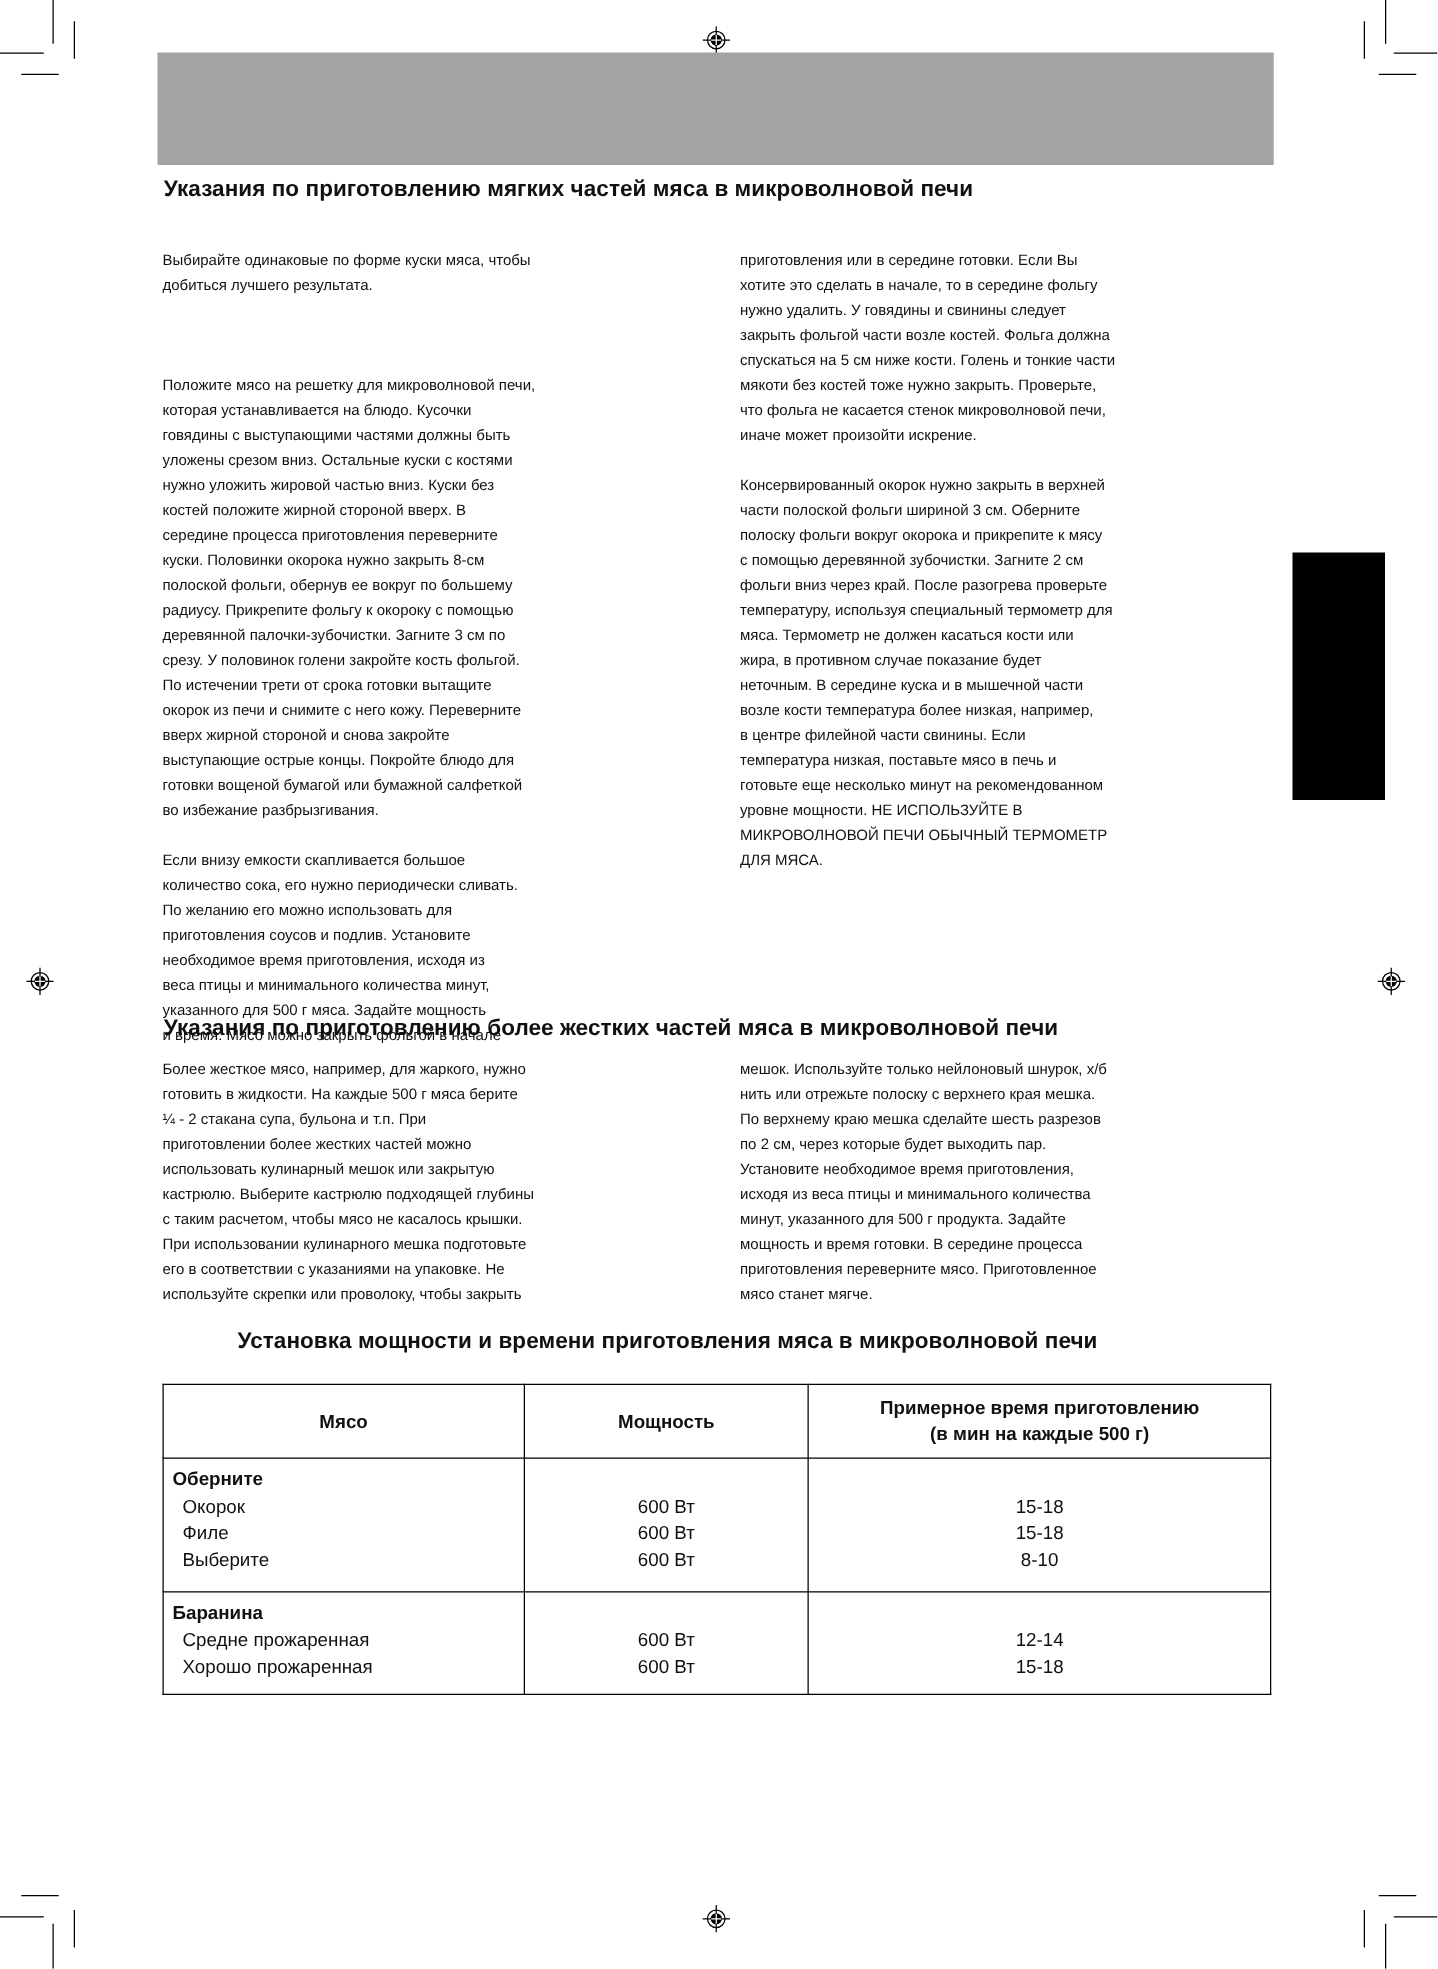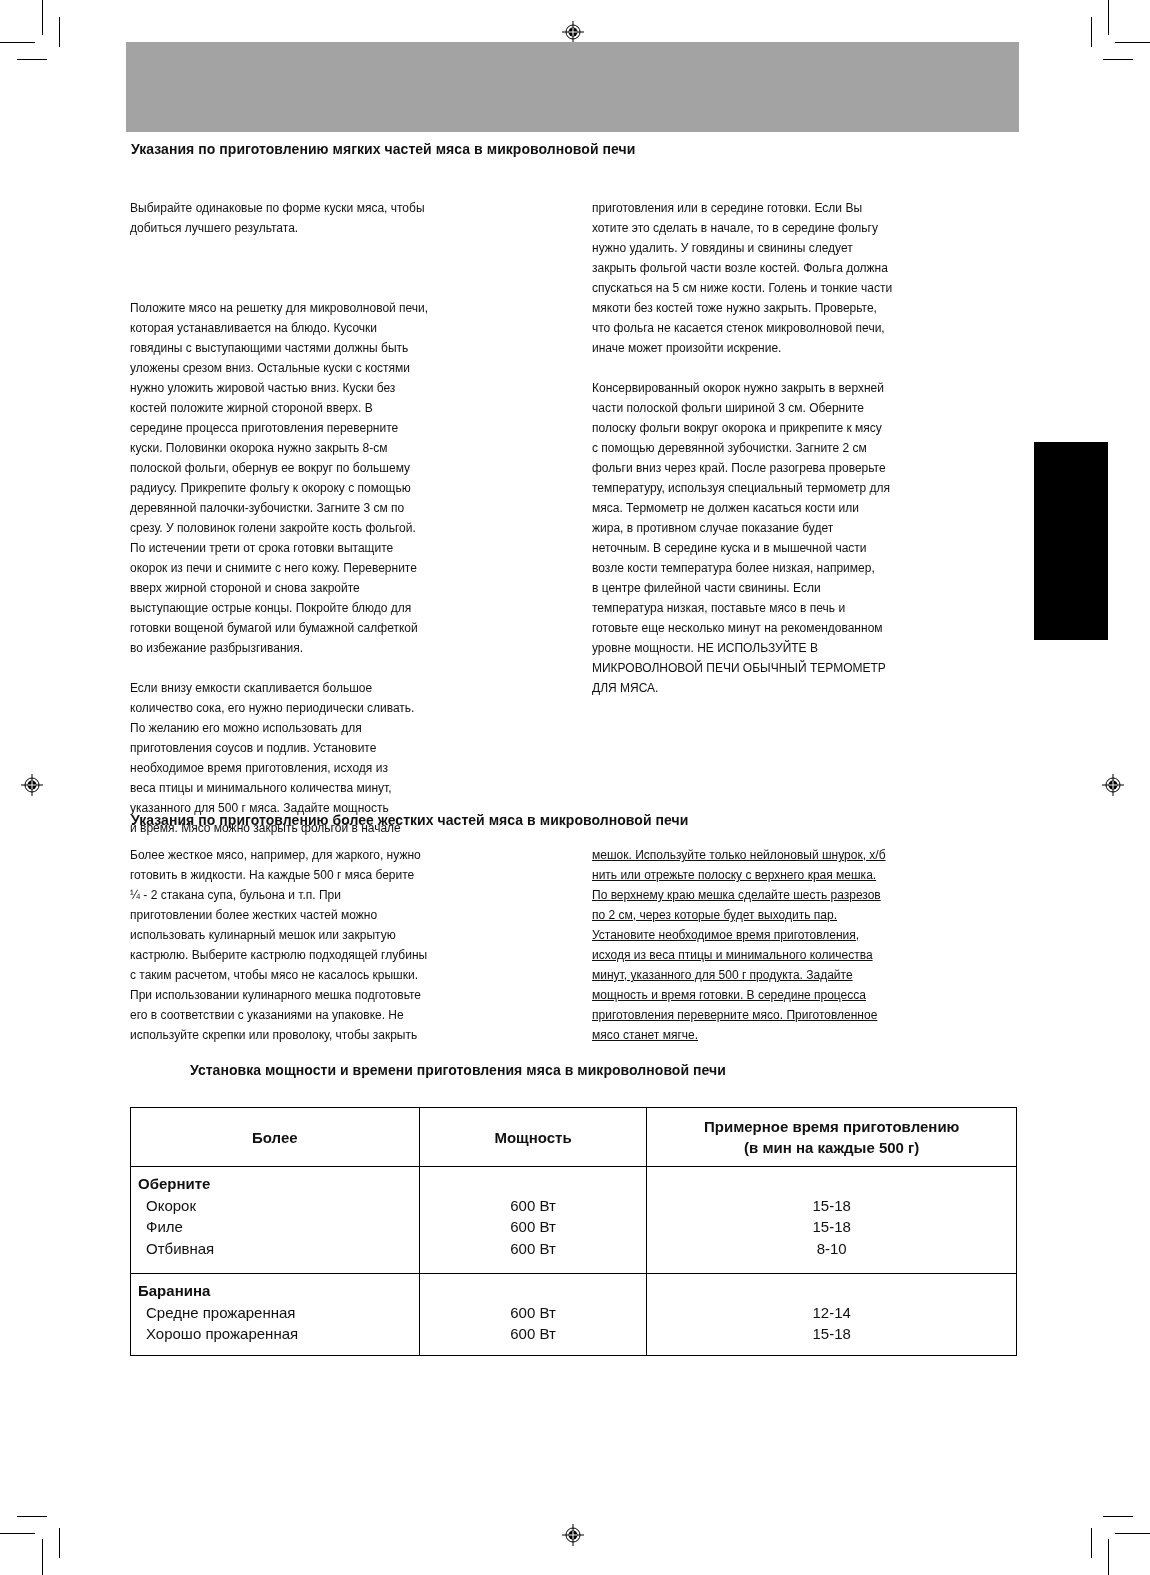--- a/index.html
+++ b/index.html
@@ -3,21 +3,21 @@
 <meta charset="utf-8">
 <style>
   html, body { margin: 0; padding: 0; background: #ffffff; }
   body { width: 1150px; height: 1575px; position: relative; overflow: hidden;
          font-family: "Liberation Sans", sans-serif; color: #111; }
   .crop-h { position: absolute; height: 1px; background: #000; }
   .crop-v { position: absolute; width: 1px; background: #000; }
   .reg { position: absolute; width: 22px; height: 22px; }
   .header-band { position: absolute; left: 126px; top: 42px; width: 893px; height: 90px; background: #a3a3a3; }
   .side-tab { position: absolute; left: 1034px; top: 442px; width: 74px; height: 198px; background: #000; }
-  .section-title { position: absolute; font-weight: bold; font-size: 14px; letter-spacing: 0.05px; white-space: nowrap; }
+  .section-title { position: absolute; font-weight: bold; font-size: 18px; letter-spacing: 0.05px; white-space: nowrap; }
   .col { position: absolute; font-size: 12px; line-height: 20px; white-space: pre-line; }
   .col p { margin: 0; white-space: pre-line; }
   .gap { height: 20px; }
   table.cook { position: absolute; left: 130px; top: 1107px; width: 887px; border-collapse: collapse; font-size: 15px; }
   table.cook th, table.cook td { border: 1px solid #000; vertical-align: top; }
   table.cook th { height: 56px; font-weight: bold; text-align: center; vertical-align: middle; line-height: 21px; }
   table.cook td { padding: 6px 7px 0 7px; line-height: 21.5px; }
   table.cook td.center { text-align: center; }
   .grp-title { font-weight: bold; display: block; }
   .sub { display: block; padding-left: 8px; }
@@ -153,21 +153,21 @@
 ¼ - 2 стакана супа, бульона и т.п. При
 приготовлении более жестких частей можно
 использовать кулинарный мешок или закрытую
 кастрюлю. Выберите кастрюлю подходящей глубины
 с таким расчетом, чтобы мясо не касалось крышки.
 При использовании кулинарного мешка подготовьте
 его в соответствии с указаниями на упаковке. Не
 используйте скрепки или проволоку, чтобы закрыть</p>
 </div>
 
-<div class="col" style="left:592px; top:825px; width:425px;text-decoration:underline;">
+<div class="col" style="left:592px; top:825px; width:425px;">
   <p>мешок. Используйте только нейлоновый шнурок, х/б
 нить или отрежьте полоску с верхнего края мешка.
 По верхнему краю мешка сделайте шесть разрезов
 по 2 см, через которые будет выходить пар.
 Установите необходимое время приготовления,
 исходя из веса птицы и минимального количества
 минут, указанного для 500 г продукта. Задайте
 мощность и время готовки. В середине процесса
 приготовления переверните мясо. Приготовленное
 мясо станет мягче.</p>
@@ -176,37 +176,37 @@
 <div class="section-title" style="left:190px; top:1062px;">Установка мощности и времени приготовления мяса в микроволновой печи</div>
 
 <table class="cook">
   <colgroup>
     <col style="width:289px">
     <col style="width:228px">
     <col style="width:370px">
   </colgroup>
   <thead>
     <tr>
-      <th>Более</th>
+      <th>Мясо</th>
       <th>Мощность</th>
       <th>
         <span style="display:block">Примерное время приготовлению</span>
         <span style="display:block">(в мин на каждые 500 г)</span>
       </th>
     </tr>
   </thead>
   <tbody>
 
 
     <tr style="height:107px;">
       <td>
         <span class="grp-title">Оберните</span>
         <span class="sub">Окорок</span>
         <span class="sub">Филе</span>
-        <span class="sub">Отбивная</span>
+        <span class="sub">Выберите</span>
       </td>
       <td class="center">
         <span class="blank"></span>
         <span class="sub-c">600 Вт</span>
         <span class="sub-c">600 Вт</span>
         <span class="sub-c">600 Вт</span>
       </td>
       <td class="center">
         <span class="blank"></span>
         <span class="sub-c">15-18</span>

